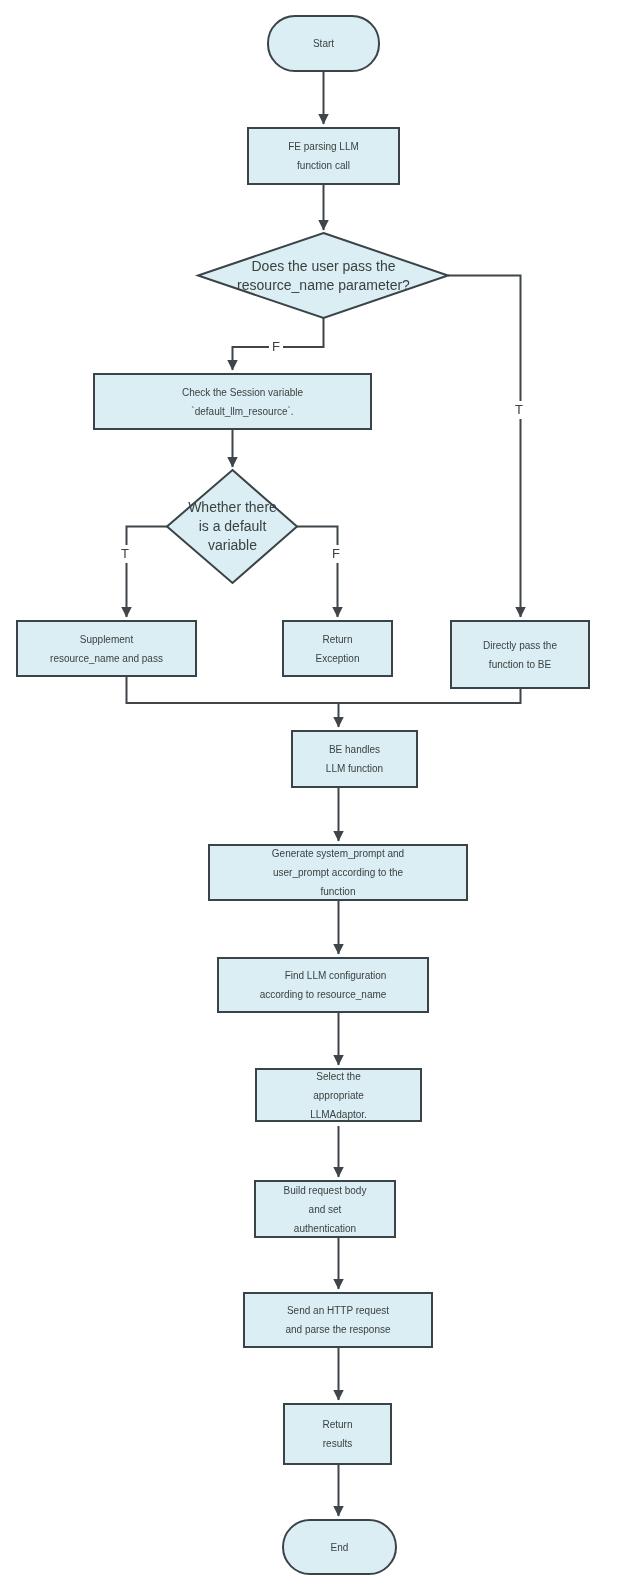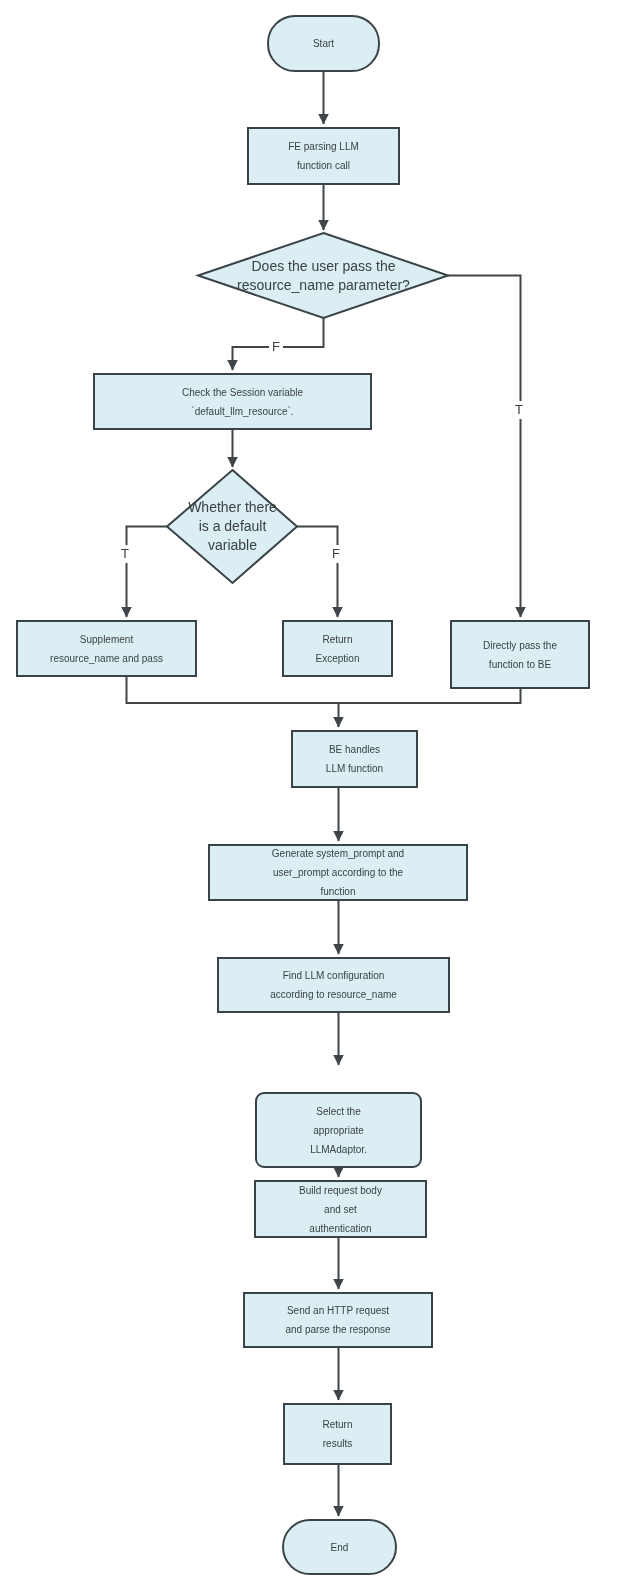--- a/index.html
+++ b/index.html
@@ -126,32 +126,32 @@
     <span>BE handles
 LLM function</span>
   </div>
 
   <div class="node" style="left:208px;top:844px;width:260px;height:57px;">
     <span>Generate system_prompt and
 user_prompt according to the
 function</span>
   </div>
 
-  <div class="node" style="left:217px;top:957px;width:233px;height:56px;">
+  <div class="node" style="left:217px;top:957px;width:212px;height:56px;text-align:right;">
     <span>Find LLM configuration
 according to resource_name</span>
   </div>
 
-  <div class="node" style="left:255px;top:1092px;width:167px;height:76px;border-radius:9px;">
+  <div class="node" style="left:255px;top:1068px;width:167px;height:54px;">
     <span>Select the
 appropriate
 LLMAdaptor.</span>
   </div>
 
-  <div class="node" style="left:254px;top:1180px;width:173px;height:58px;">
+  <div class="node" style="left:254px;top:1180px;width:142px;height:58px;">
     <span>Build request body
 and set
 authentication</span>
   </div>
 
   <div class="node" style="left:243px;top:1292px;width:190px;height:56px;">
     <span>Send an HTTP request
 and parse the response</span>
   </div>
 

